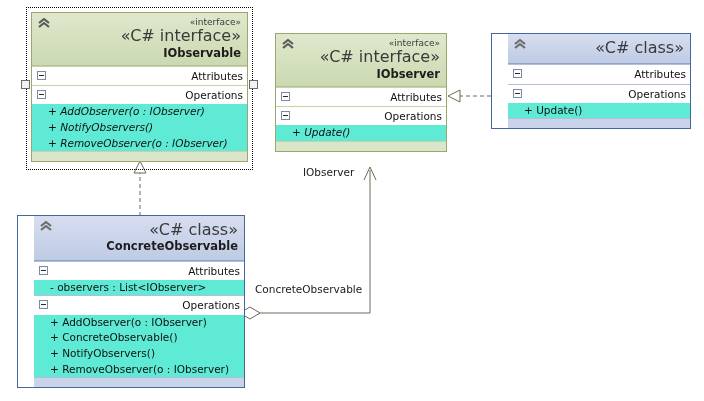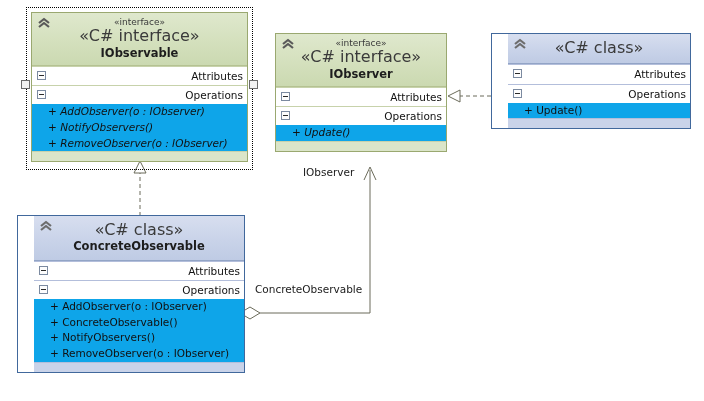--- a/index.html
+++ b/index.html
@@ -24,21 +24,21 @@
     box-sizing: border-box;
     border: 1px solid #7a8aa8;
     background: #ffffff;
   }
   .uml-box.green { border-color: #9aa870; }
   .uml-box.blue  { border-color: #41689c; padding-left: 16px; }
 
   .hdr {
     position: relative;
     padding: 4px 6px 5px 6px;
-    text-align: center;
+    text-align: right;
     line-height: 1.15;
   }
   .green .hdr {
     background: linear-gradient(to bottom, #dfe8cd 0%, #d4e0bd 55%, #cbd9b1 100%);
     border-bottom: 1px solid #b5c292;
   }
   .blue .hdr {
     background: linear-gradient(to bottom, #d7deef 0%, #c9d3e9 55%, #bfcbe4 100%);
     border-bottom: 1px solid #92a4c6;
   }
@@ -98,21 +98,21 @@
     top: 3px;
     width: 5px;
     height: 1px;
     background: #2a2a2a;
   }
 
   .member {
     font-size: 10.5px;
     color: #111;
     padding: 1px 4px 1px 16px;
-    background: #0ea5e9;
+    background: #5eead4;
     line-height: 1.3;
     white-space: nowrap;
   }
   .member.italic { font-style: italic; }
 
   .footer-band { height: 9px; }
   .green .footer-band {
     background: #dbe5c9;
     border-top: 1px solid #c7d2ab;
   }
@@ -277,20 +277,21 @@
         </svg>
       </span>
       <div class="stereo">«C# class»</div>
       <div class="cls-name">ConcreteObservable</div>
     </div>
 
     <div class="comp-title">
       <span class="pm-icon"></span>
       <span>Attributes</span>
     </div>
+    <div class="member">- observers : List&lt;IObserver&gt;</div>
 
     <div class="comp-title">
       <span class="pm-icon"></span>
       <span>Operations</span>
     </div>
     <div class="member">+ AddObserver(o : IObserver)</div>
     <div class="member">+ ConcreteObservable()</div>
     <div class="member">+ NotifyObservers()</div>
     <div class="member">+ RemoveObserver(o : IObserver)</div>
 

